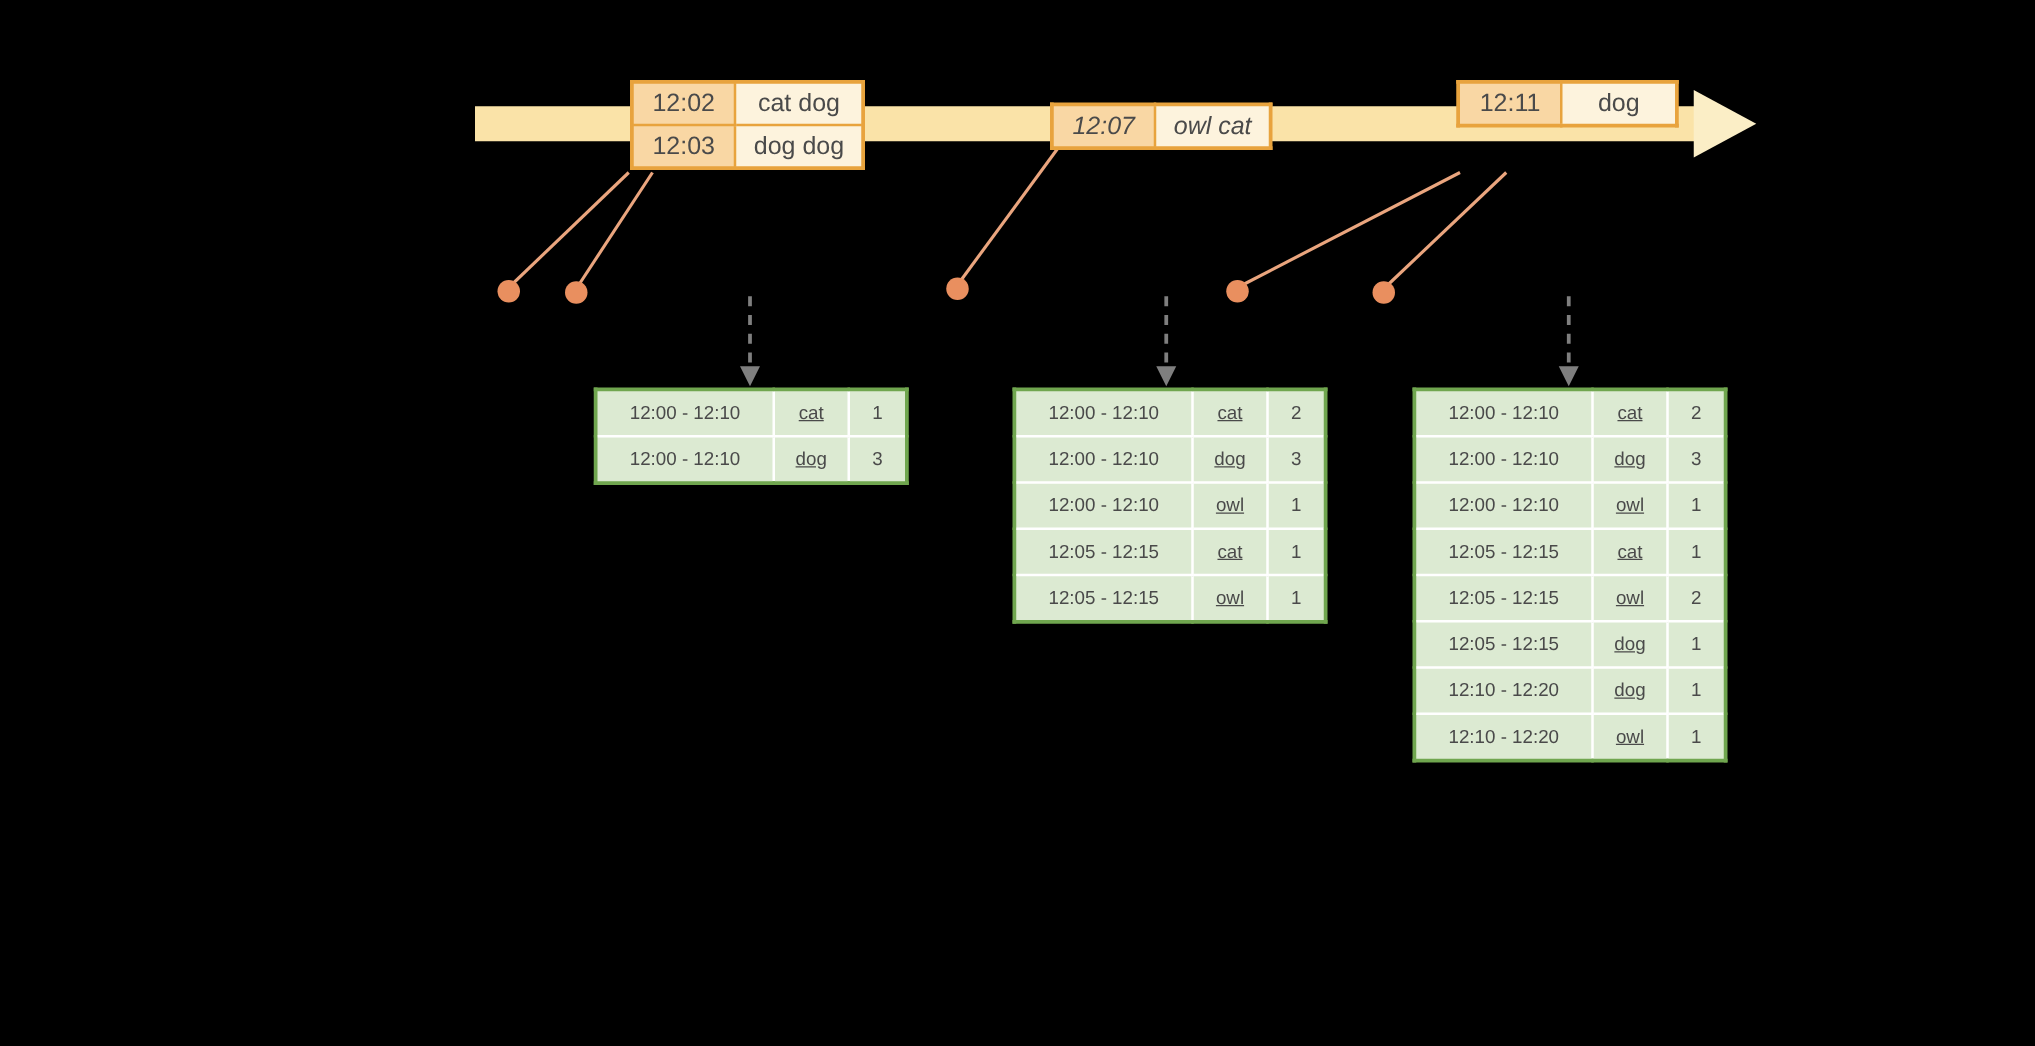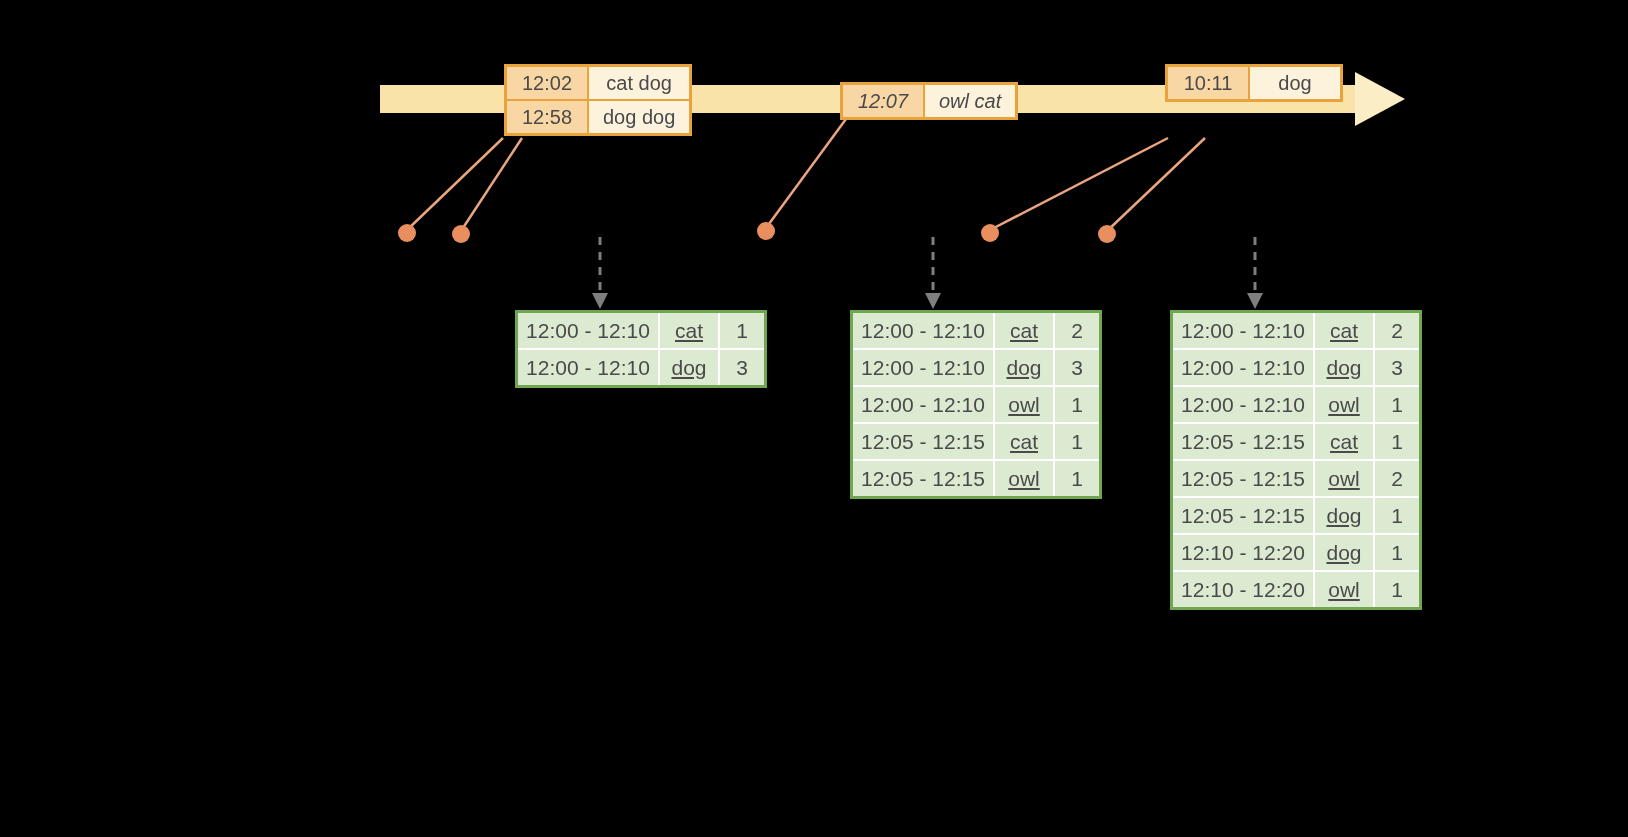--- a/index.html
+++ b/index.html
@@ -31,23 +31,22 @@
     padding:0 14px;
     white-space:nowrap;
   }
   table.event-table td.c0{background:var(--peach);min-width:52px;}
   table.event-table td.c1{background:var(--cream);min-width:62px;}
 
   
   table.result-table{
     border-collapse:collapse;
     border:3px solid var(--green_border);
-    font-size:21px;
+    font-size:15px;
     color:var(--text);
-    margin-left:40px;
   }
   table.result-table td{
     border:2px solid #ffffff;
     background:var(--green_fill);
     height:33px;
     text-align:center;
     white-space:nowrap;
   }
   table.result-table td.c0{width:138px;}
   table.result-table td.c1{width:56px;text-decoration:underline;}
@@ -94,39 +93,39 @@
     <polygon points="1247,293 1263,293 1255,309" style="fill:var(--gray_arrow)"></polygon>
   </svg>
 
   <table id="event-table-1" class="event-table abs">
     <tbody>
         <tr>
           <td class="c0">12:02</td>
           <td class="c1">cat dog</td>
         </tr>
         <tr>
-          <td class="c0">12:58</td>
+          <td class="c0">12:03</td>
           <td class="c1">dog dog</td>
         </tr>
       </tbody>
   </table>
 
   <table id="event-table-2" class="event-table abs">
     <tbody>
         <tr>
           <td class="c0">12:07</td>
           <td class="c1">owl cat</td>
         </tr>
       </tbody>
   </table>
 
   <table id="event-table-3" class="event-table abs">
     <tbody>
         <tr>
-          <td class="c0">10:11</td>
+          <td class="c0">12:11</td>
           <td class="c1">dog</td>
         </tr>
       </tbody>
   </table>
 
   <table id="result-table-1" class="result-table abs">
     <tbody>
         <tr>
           <td class="c0">12:00 - 12:10</td>
           <td class="c1">cat</td>

